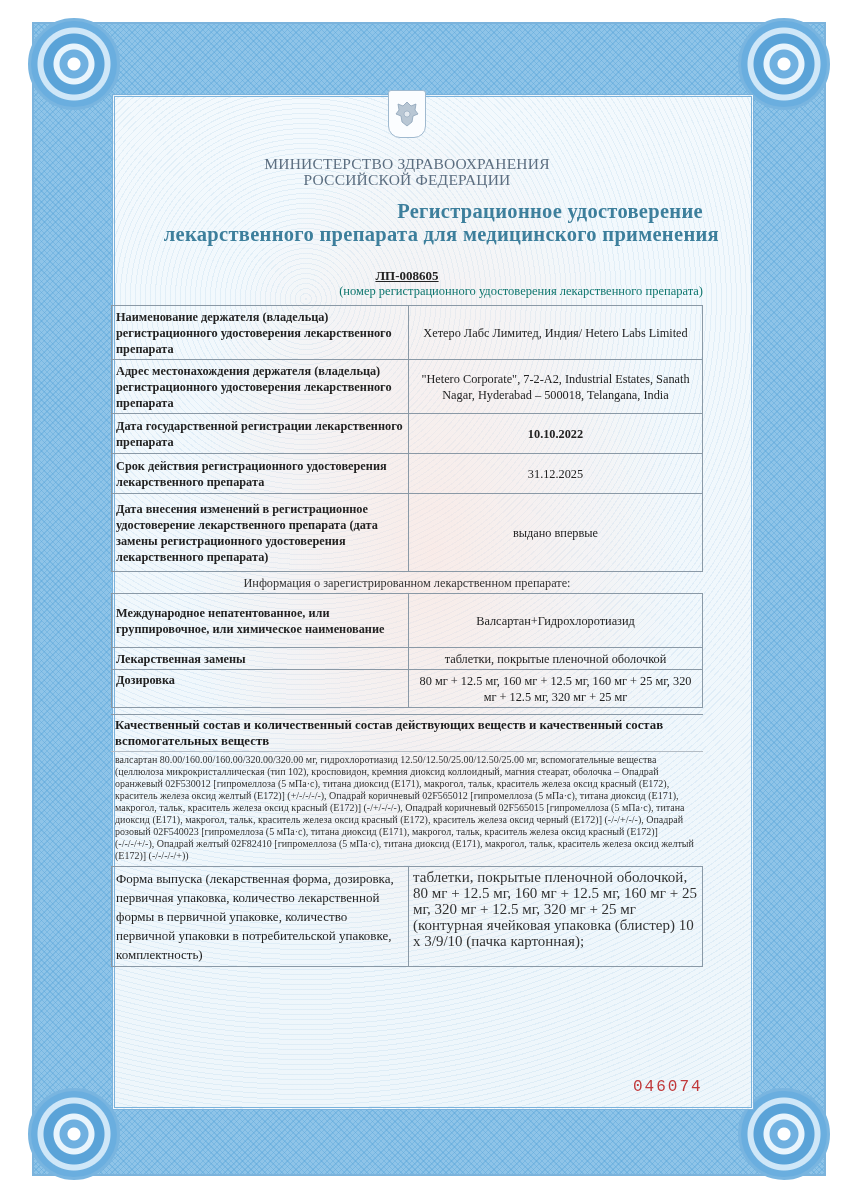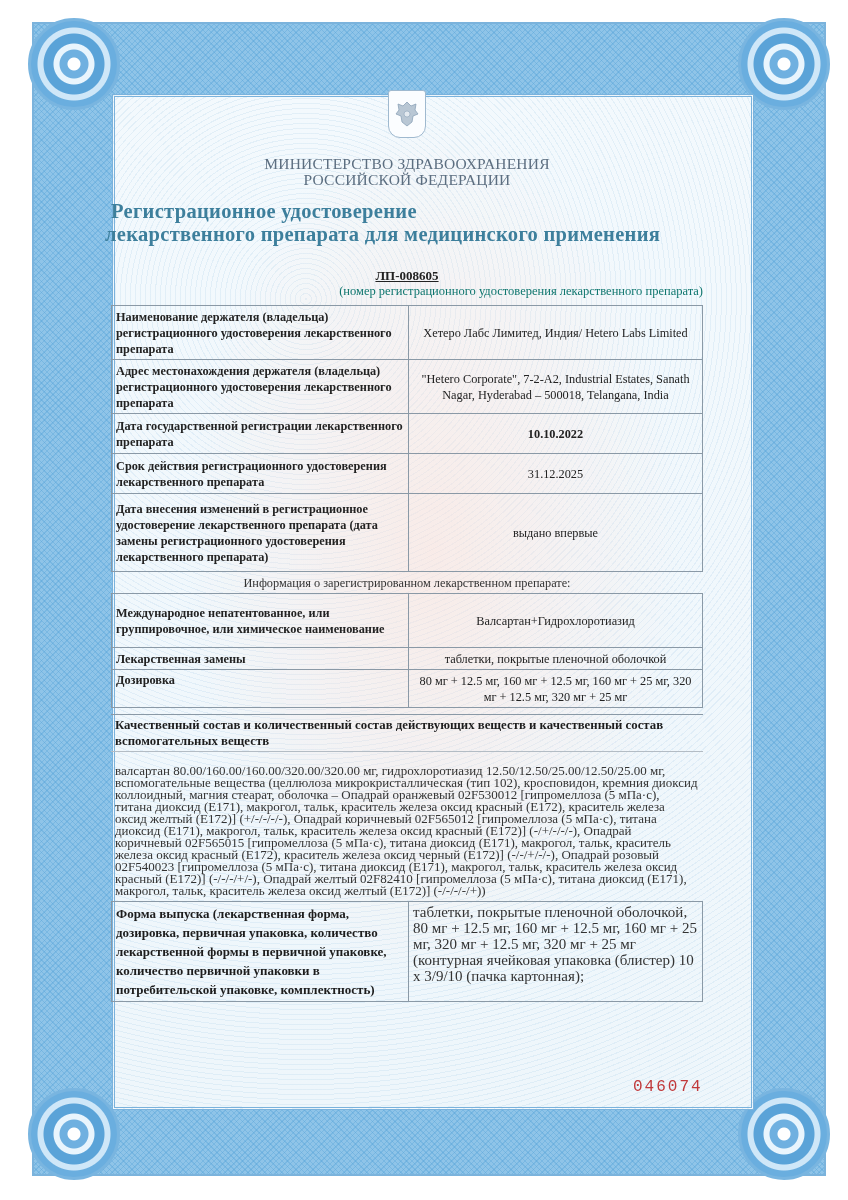--- a/index.html
+++ b/index.html
@@ -17,33 +17,33 @@
   .inner{position:absolute;left:78px;top:70px;width:636px;height:1010px;
     background:
       radial-gradient(ellipse at 50% 45%, rgba(255,225,215,.55), rgba(255,255,255,0) 55%),
       repeating-radial-gradient(circle at 30% 20%, rgba(150,195,225,.18) 0 1px, transparent 1px 5px),
       linear-gradient(180deg,#f3f9fd,#eef6fb);
     border:3px double #7ab2dc;}
   .content{position:absolute;left:111px;top:82px;width:592px;}
   .emblem{width:36px;height:46px;margin:8px auto 0;border:1px solid #9fb9cf;border-radius:3px 3px 12px 12px;display:flex;align-items:center;justify-content:center;background:#fbfdff;}
   .emblem svg{width:28px;height:32px}
   .ministry{text-align:center;color:#5c6e80;font-size:15.5px;line-height:16px;margin-top:18px;letter-spacing:.2px}
-  .title{text-align:left;color:#3d7f9c;font-weight:bold;font-size:20.5px;line-height:23px;margin-top:12px;letter-spacing:.3px}
+  .title{text-align:right;color:#3d7f9c;font-weight:bold;font-size:20.5px;line-height:23px;margin-top:12px;letter-spacing:.3px}
   .title .l2{margin-left:-6px;margin-right:-16px;white-space:nowrap}
   .regnum{text-align:center;font-size:13px;margin-top:22px;text-decoration:underline;font-weight:bold;color:#222}
   .regcap{text-align:right;font-size:12.5px;color:#0f766e}
   table{width:100%;border-collapse:collapse;margin-top:6px;font-size:12.3px;border-radius:9px;}
   td{border:1px solid #8a99a6;padding:2px 4px;vertical-align:middle;line-height:16px}
   td.k{font-weight:bold;width:288px;color:#222}
   td.v{text-align:center;color:#222}
   td.info{text-align:center;font-weight:normal;color:#333;border-left:none;border-right:none}
   .comp-h{font-weight:bold;font-size:12.8px;line-height:16px;padding:2px 4px;border-top:1px solid #8a99a6}
-  .comp-t{font-size:13px;line-height:12px;color:#333;padding:13px 4px 4px;border-top:1px solid #b3bcc4}
+  .comp-t{font-size:10px;line-height:12px;color:#333;padding:2px 4px 4px;border-top:1px solid #b3bcc4}
   td.small{text-align:left;font-size:15px;line-height:16px;vertical-align:top;color:#333}
-  td.k2{font-weight:bold;font-size:13px;line-height:19px;width:288px}
+  td.k2{font-weight:normal;font-size:13px;line-height:19px;width:288px}
   .serial{position:absolute;left:633px;top:1078px;font-family:"Liberation Mono","DejaVu Sans Mono",monospace;font-size:16px;color:#c0393b;letter-spacing:2px}
   .sup{font-size:8px;vertical-align:super}
 </style>
 </head>
 <body>
 
 <div class="frame">
   <div class="corner c-tl"></div>
   <div class="corner c-tr"></div>
   <div class="corner c-bl"></div>

